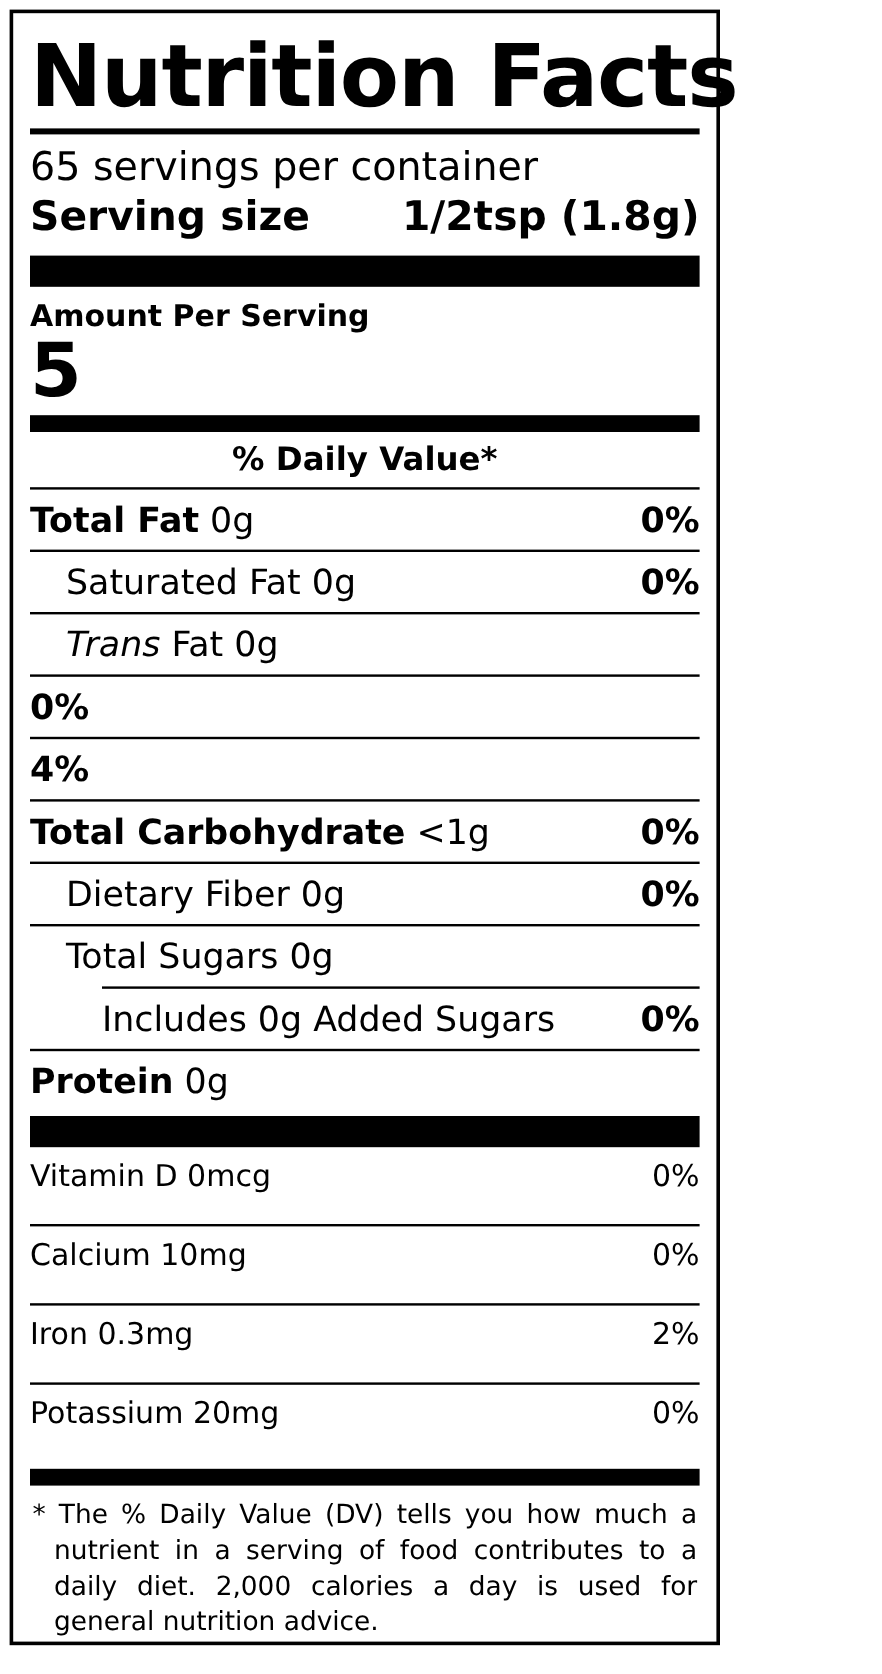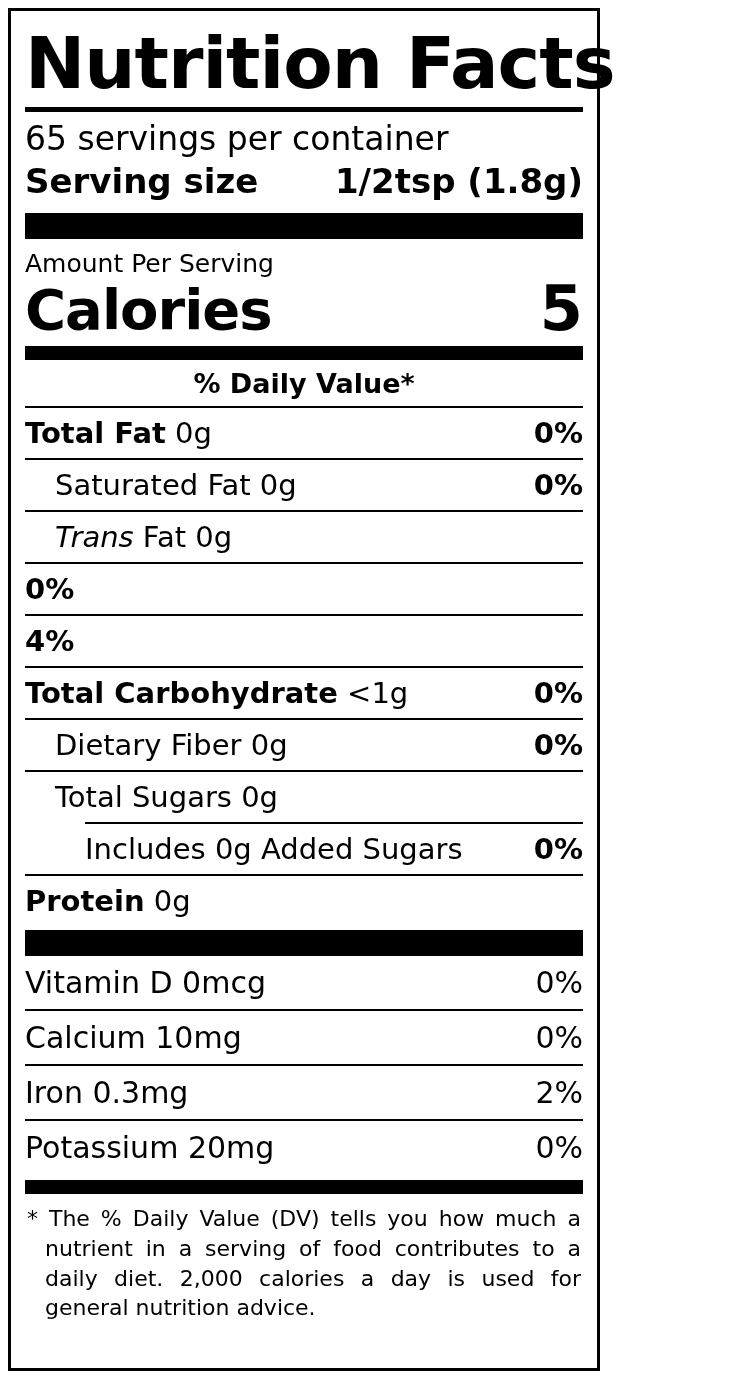--- a/index.html
+++ b/index.html
@@ -46,21 +46,21 @@
   .serving-size-row {
     display: flex;
     justify-content: space-between;
     align-items: baseline;
     font-weight: 700;
     font-size: 34px;
     padding: 2px 0 8px 0;
   }
 
   .amount-per {
-    font-weight: 400;
+    font-weight: 700;
     font-size: 25px;
     padding: 10px 0 0 0;
   }
   .calories-row {
     display: flex;
     justify-content: space-between;
     align-items: flex-end;
     padding: 0 0 6px 0;
   }
   .calories-label {
@@ -99,22 +99,22 @@
 
   .sub-rule-short {
     border-top: 2px solid #000;
     margin-left: 60px;
   }
 
   .vit-row {
     display: flex;
     justify-content: space-between;
     align-items: flex-end;
-    font-size: 30px;
-    padding: 9px 0 9px 0;
+    font-size: 25px;
+    padding: 9px 0 26px 0;
     border-top: 2px solid #000;
   }
   .vit-row .right { font-weight: 400; }
 
   .footnote {
     font-size: 22px;
     line-height: 1.35;
     padding: 10px 2px 0 2px;
     text-align: justify;
   }
@@ -134,21 +134,20 @@
   <div class="serving-size-row">
     <span>Serving size</span>
     <span>1/2tsp (1.8g)</span>
   </div>
 
   <div class="bar-thick"></div>
 
   <div class="amount-per">Amount Per Serving</div>
 
   <div class="calories-row">
-    <span class="calories-label">Calories</span>
     <span class="calories-value">5</span>
   </div>
 
   <div class="bar-mid"></div>
 
   <div class="dv-header">% Daily Value*</div>
 
   <div class="row">
     <span class="left"><b>Total Fat</b> <span>0g</span></span>
     <span class="right">0%</span>

